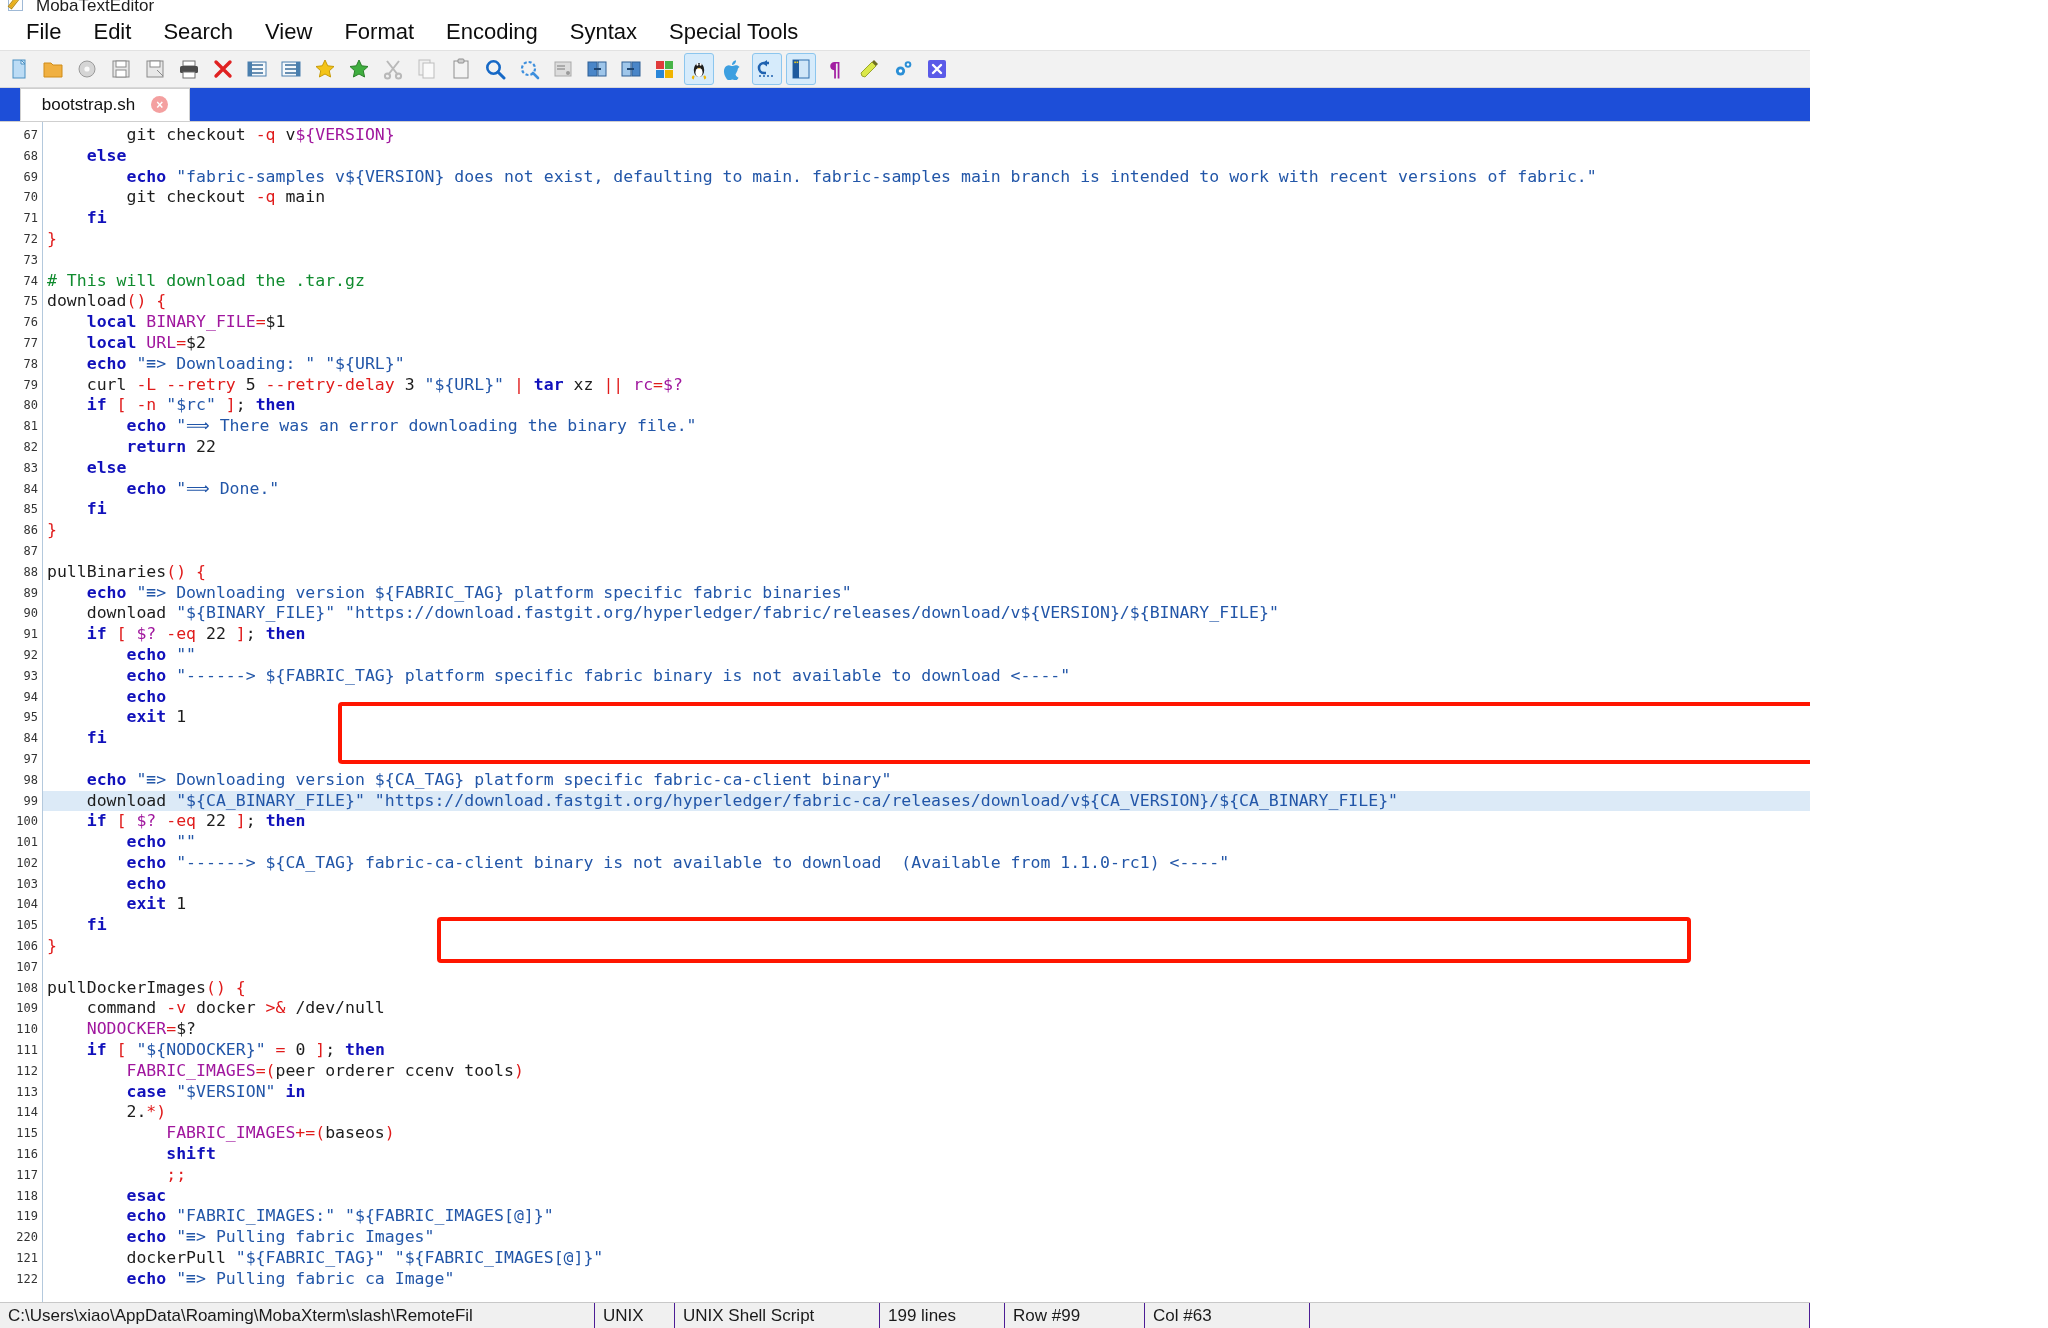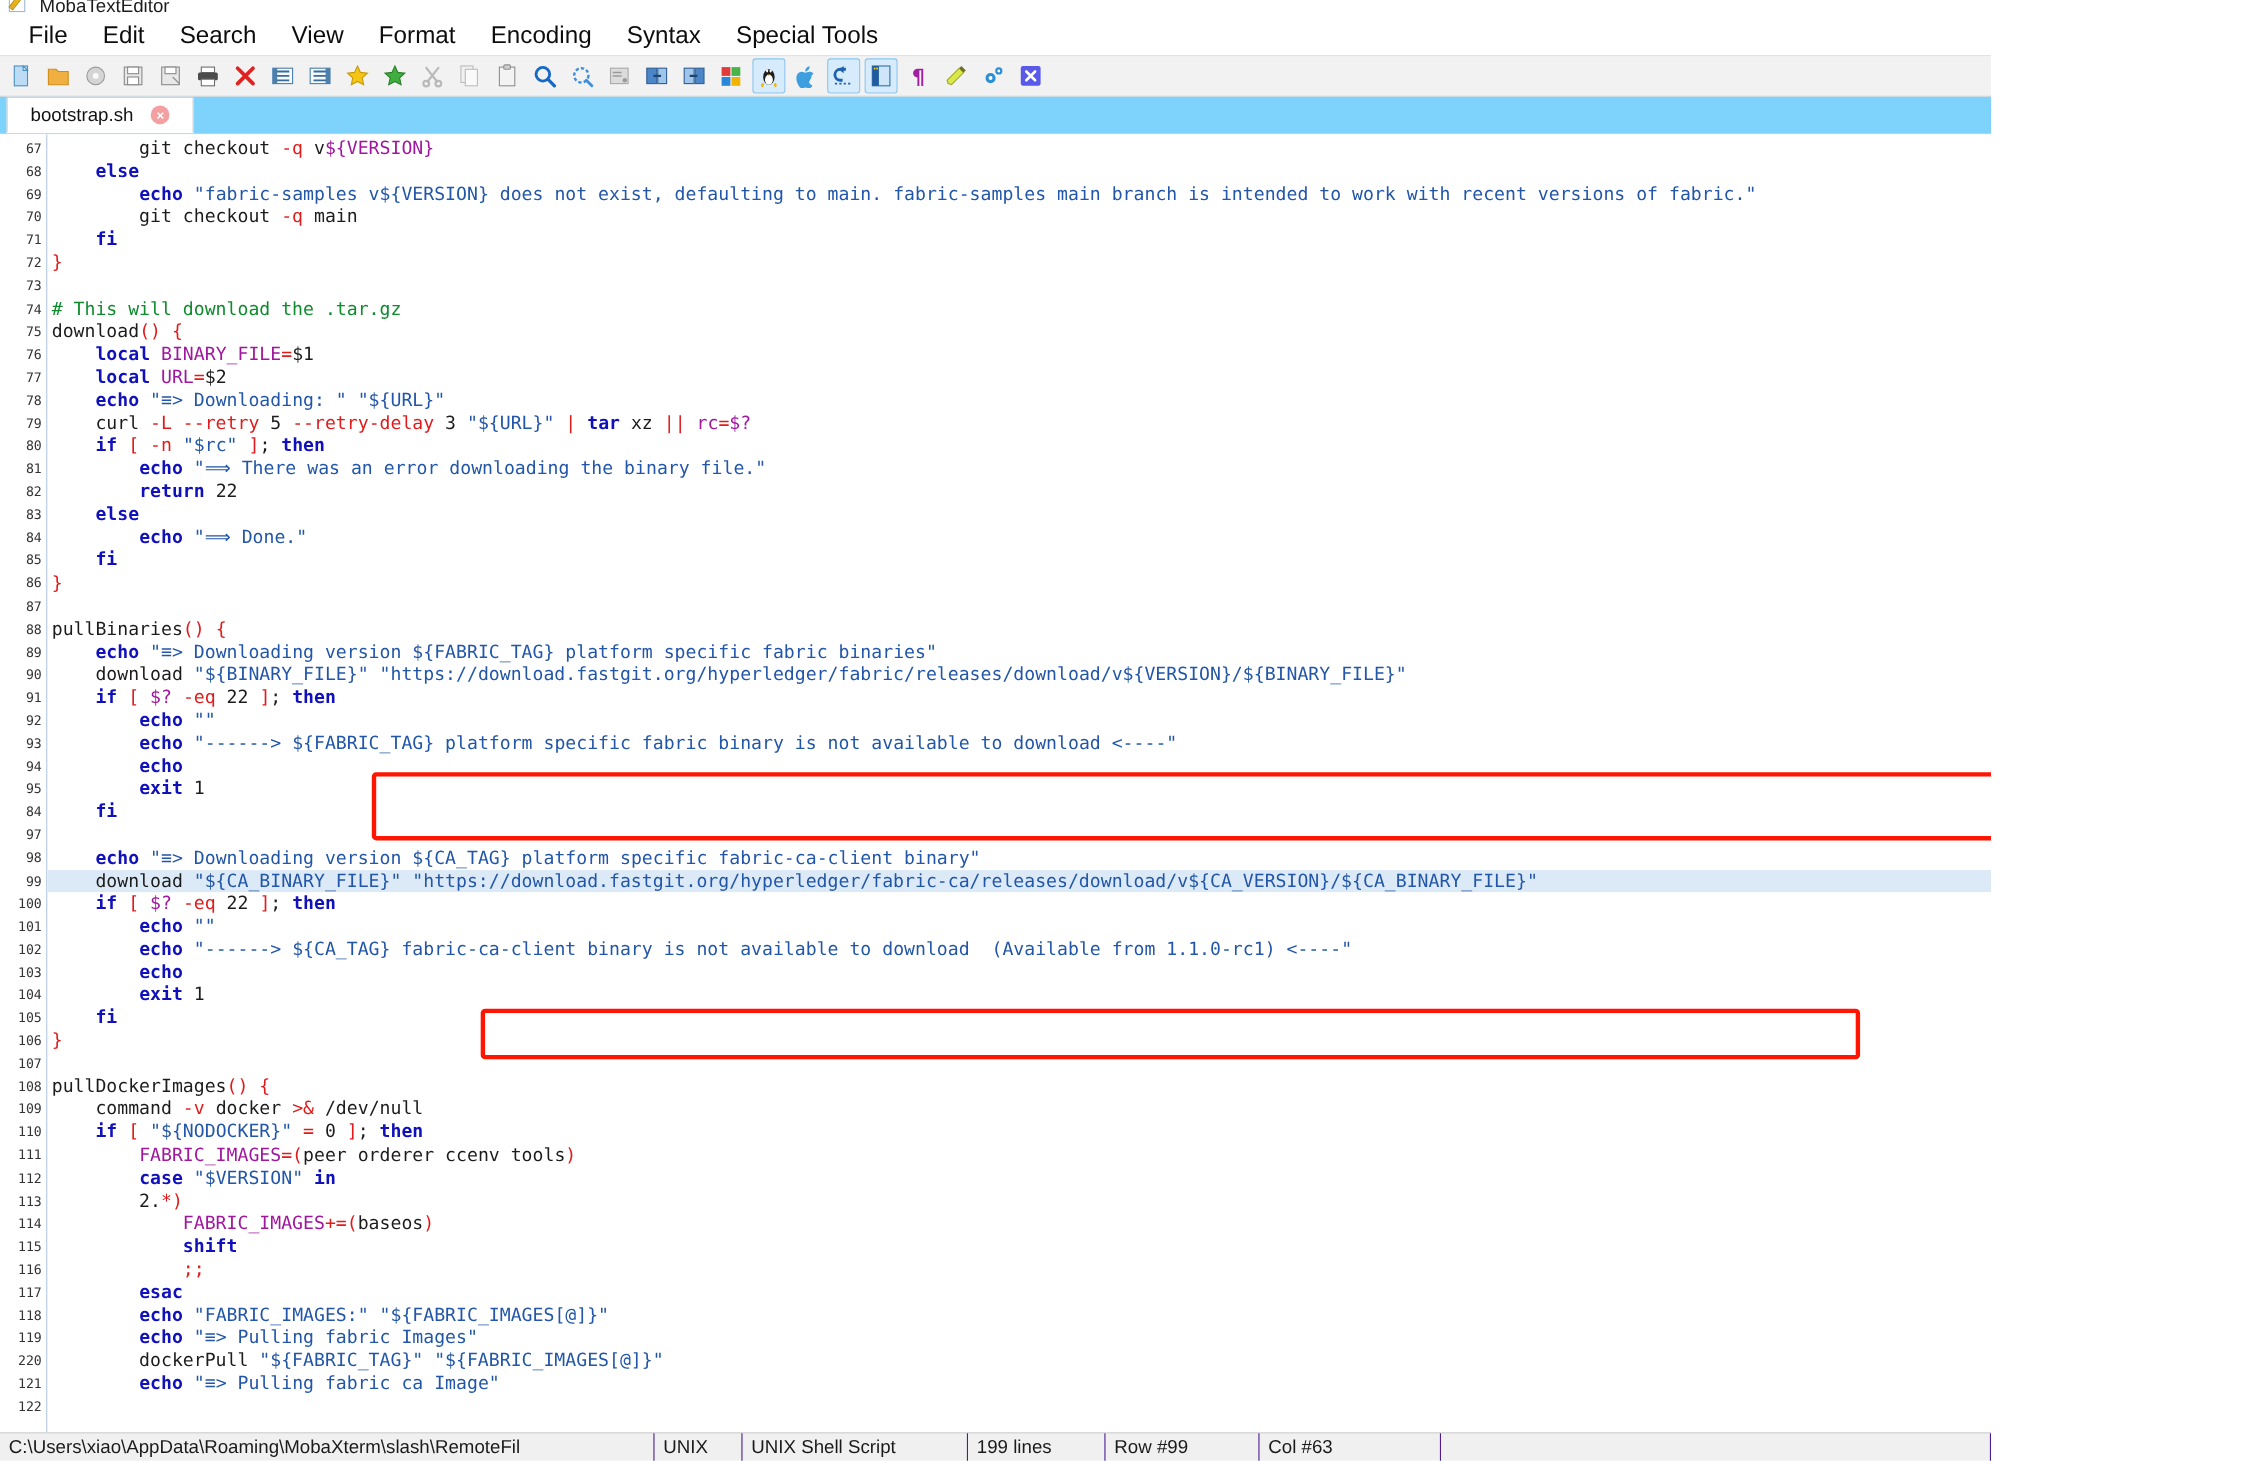--- a/index.html
+++ b/index.html
@@ -89,24 +89,24 @@
   }
   .tbtn.active {
     background: #d6ebfb;
     border: 1px solid #8cc6ee;
   }
   .tbtn svg { display: block; }
 
   
   .tabbar {
     height: 34px;
-    background: #7dd3fc;
+    background: #1d4ed8;
     border-bottom: 1px solid #cfcfcf;
     display: flex; align-items: center;
-    padding-left: 6px;
+    padding-left: 20px;
     flex: 0 0 34px;
   }
   .tab {
     height: 33px;
     min-width: 170px;
     background: #ffffff;
     border: 1px solid #cfcfcf;
     border-bottom: 1px solid #ffffff;
     display: flex; align-items: center;
     justify-content: center;
@@ -530,20 +530,21 @@
         <div class="cline"><span class="n">    </span><span class="k">if</span><span class="n"> </span><span class="o">[</span><span class="n"> </span><span class="v">$?</span><span class="n"> </span><span class="o">-eq</span><span class="n"> 22 </span><span class="o">]</span><span class="n">; </span><span class="k">then</span></div>
         <div class="cline"><span class="n">        </span><span class="k">echo</span><span class="s"> ""</span></div>
         <div class="cline"><span class="n">        </span><span class="k">echo</span><span class="s"> "------&gt; ${CA_TAG} fabric-ca-client binary is not available to download  (Available from 1.1.0-rc1) &lt;----"</span></div>
         <div class="cline"><span class="n">        </span><span class="k">echo</span></div>
         <div class="cline"><span class="n">        </span><span class="k">exit</span><span class="n"> 1</span></div>
         <div class="cline"><span class="n">    </span><span class="k">fi</span></div>
         <div class="cline"><span class="o">}</span></div>
         <div class="cline">&nbsp;</div>
         <div class="cline"><span class="f">pullDockerImages</span><span class="o">()</span><span class="n"> </span><span class="o">{</span></div>
         <div class="cline"><span class="n">    command </span><span class="o">-v</span><span class="n"> docker </span><span class="o">&gt;&amp;</span><span class="n"> /dev/null</span></div>
+        <div class="cline"><span class="n">    </span><span class="v">NODOCKER</span><span class="o">=</span><span class="n">$?</span></div>
         <div class="cline"><span class="n">    </span><span class="k">if</span><span class="n"> </span><span class="o">[</span><span class="n"> </span><span class="s">"${NODOCKER}"</span><span class="n"> </span><span class="o">=</span><span class="n"> 0 </span><span class="o">]</span><span class="n">; </span><span class="k">then</span></div>
         <div class="cline"><span class="n">        </span><span class="v">FABRIC_IMAGES</span><span class="o">=(</span><span class="n">peer orderer ccenv tools</span><span class="o">)</span></div>
         <div class="cline"><span class="n">        </span><span class="k">case</span><span class="n"> </span><span class="s">"$VERSION"</span><span class="n"> </span><span class="k">in</span></div>
         <div class="cline"><span class="n">        2.</span><span class="o">*)</span></div>
         <div class="cline"><span class="n">            </span><span class="v">FABRIC_IMAGES</span><span class="o">+=(</span><span class="n">baseos</span><span class="o">)</span></div>
         <div class="cline"><span class="n">            </span><span class="k">shift</span></div>
         <div class="cline"><span class="n">            </span><span class="o">;;</span></div>
         <div class="cline"><span class="n">        </span><span class="k">esac</span></div>
         <div class="cline"><span class="n">        </span><span class="k">echo</span><span class="s"> "FABRIC_IMAGES:" "${FABRIC_IMAGES[@]}"</span></div>
         <div class="cline"><span class="n">        </span><span class="k">echo</span><span class="s"> "≡&gt; Pulling fabric Images"</span></div>

